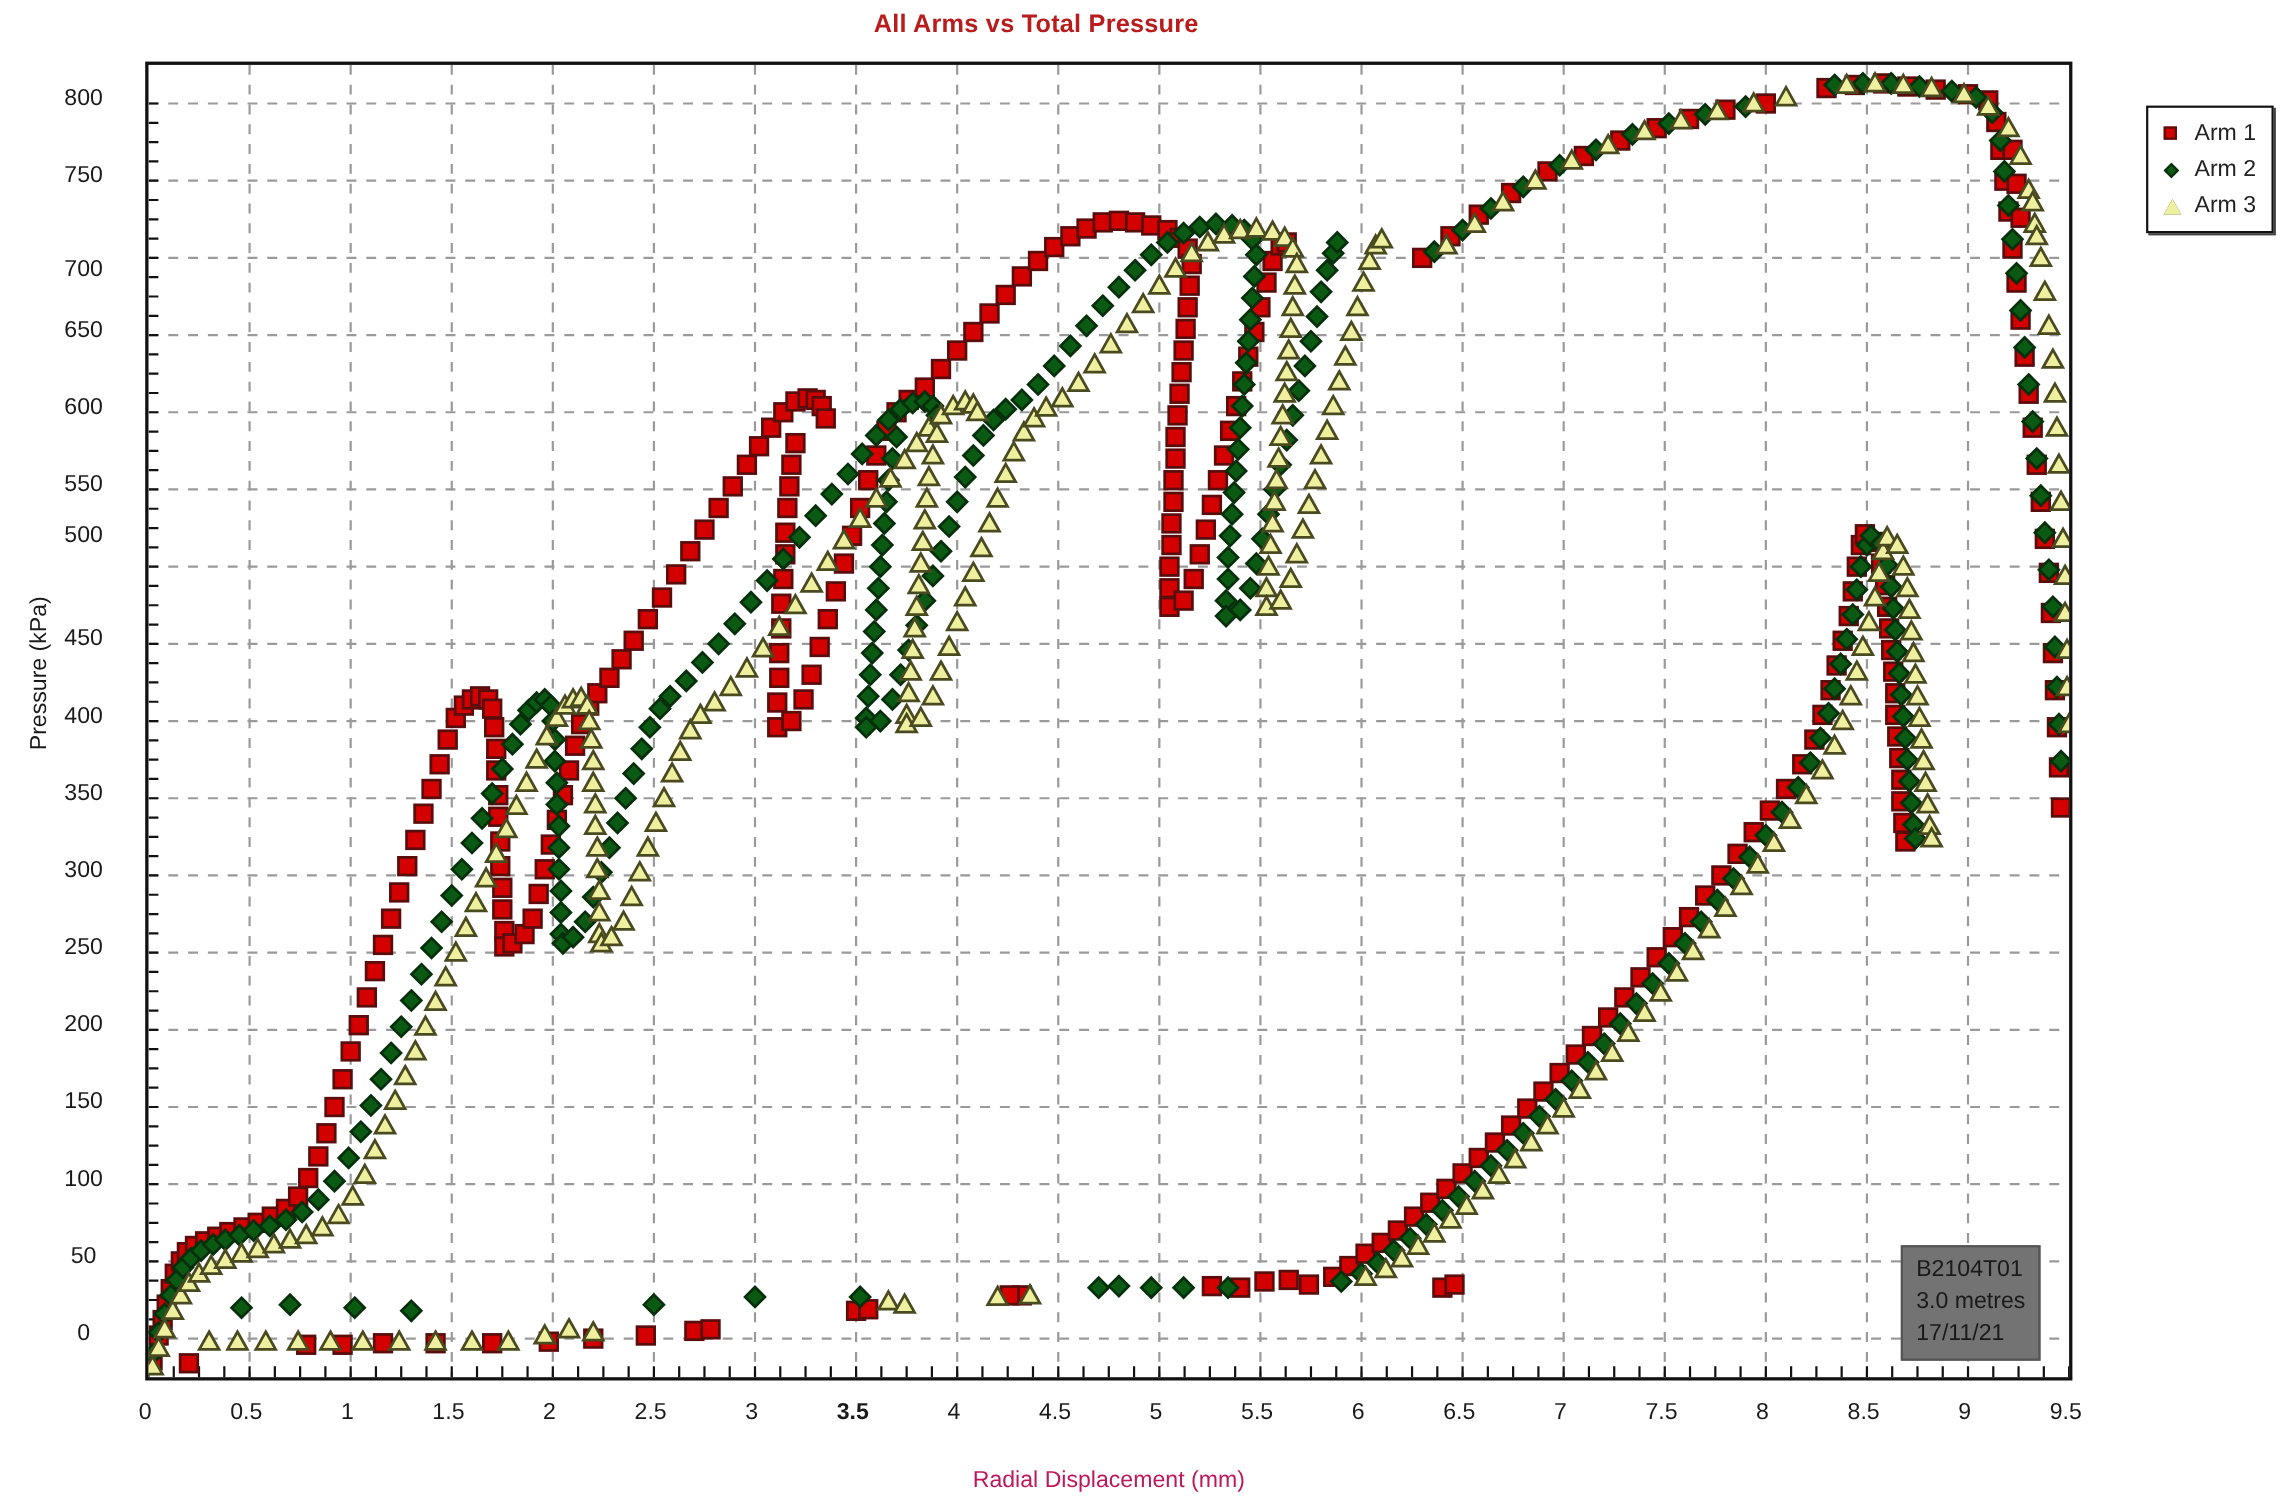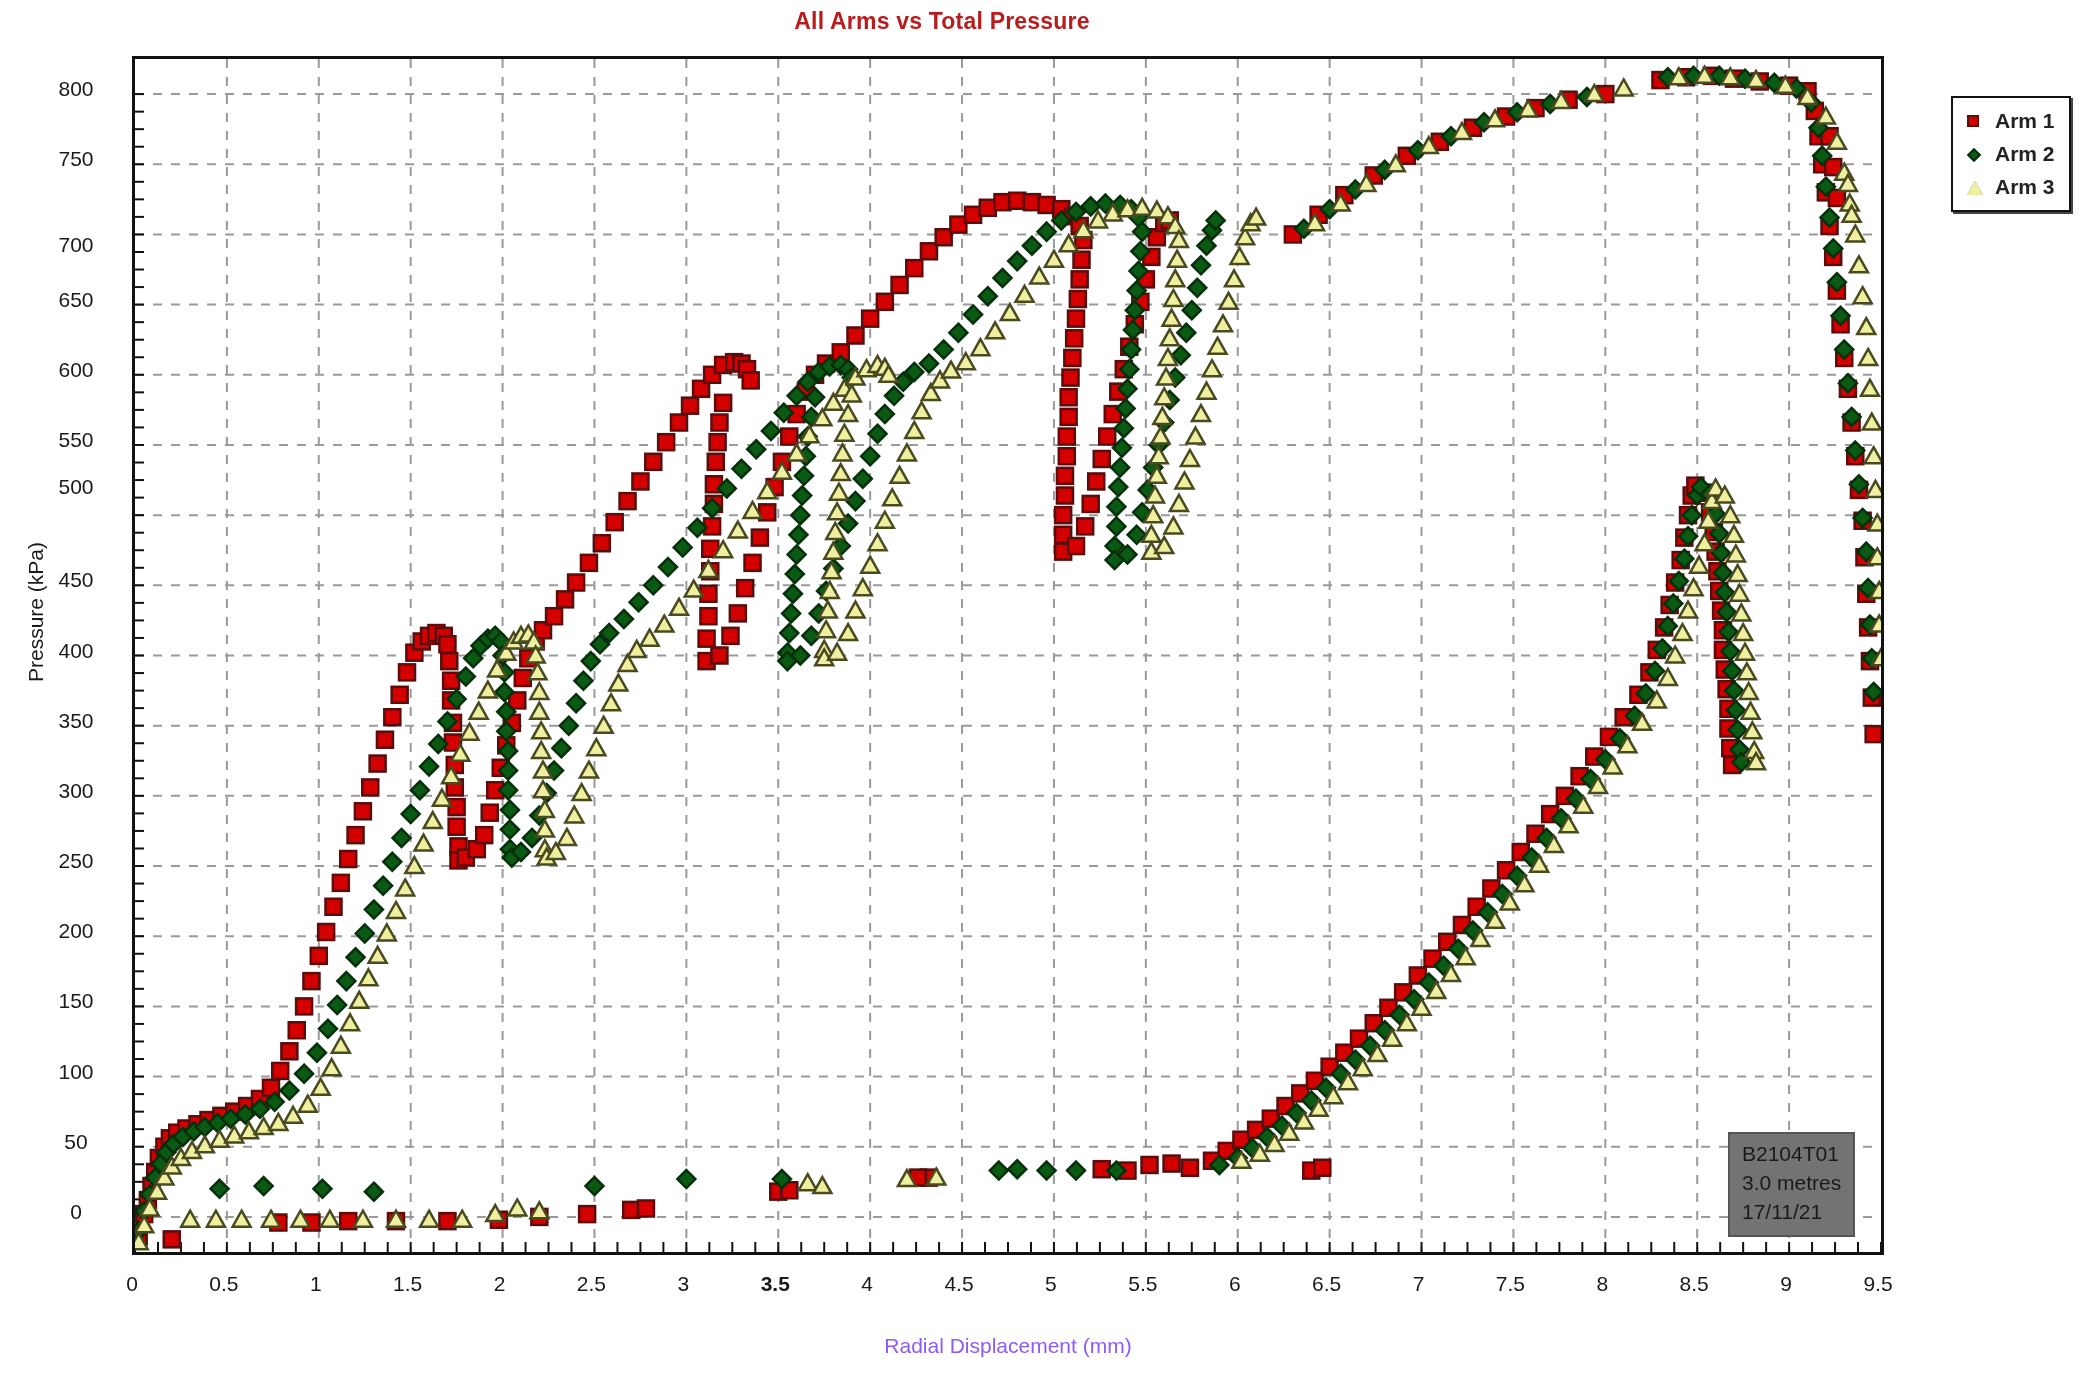--- a/index.html
+++ b/index.html
@@ -14,21 +14,21 @@
   
   #plot-frame{
     position:absolute;left:132px;top:56px;width:1752px;height:1199px;
     border:3px solid #111;box-sizing:border-box;background:#fff;
   }
   #plot-svg{position:absolute;left:0;top:0;}
 
   
   #x-axis-title{
     position:absolute;left:132px;top:1334px;width:1752px;text-align:center;
-    font-size:21px;color:#8b5cf6;
+    font-size:21px;color:#be185d;
   }
   #y-axis-title{
     position:absolute;left:-94px;top:600px;width:260px;text-align:center;
     font-size:21px;color:#1a1a1a;transform:rotate(-90deg);transform-origin:center center;
   }
 
   .ytick-label{
     position:absolute;right:0;width:92px;text-align:center;
     font-size:21px;color:#1a1a1a;
   }
@@ -39,21 +39,21 @@
     position:absolute;width:90px;margin-left:-45px;text-align:center;
     font-size:21px;color:#1a1a1a;
   }
 
   
   #legend-box{
     position:absolute;left:1951px;top:96px;
     border:2px solid #111;background:#fff;padding:6px 14px 7px 8px;
     box-shadow:2px 2px 0 #444;
   }
-  .legend-row{display:flex;align-items:center;height:33px;font-weight:bold;}
+  .legend-row{display:flex;align-items:center;height:33px;}
   .legend-sym{width:28px;height:22px;position:relative;}
   .legend-label{font-size:21px;color:#222;margin-left:6px;white-space:nowrap;}
 
   .sym-square{position:absolute;left:6px;top:5px;width:12px;height:12px;background:#d40000;border:2px solid #5a0d0d;box-sizing:border-box;}
   .sym-diamond{position:absolute;left:8px;top:7px;width:10px;height:10px;background:#0a5a14;border:2px solid #062f0b;box-sizing:border-box;transform:rotate(45deg);}
   .sym-tri{position:absolute;left:6px;top:5px;width:0;height:0;border-left:8px solid transparent;border-right:8px solid transparent;border-bottom:14px solid #efefa0;filter:drop-shadow(0 0 0.6px #555);}
 
   
   #annotation-box{
     position:absolute;left:1728px;top:1132px;

